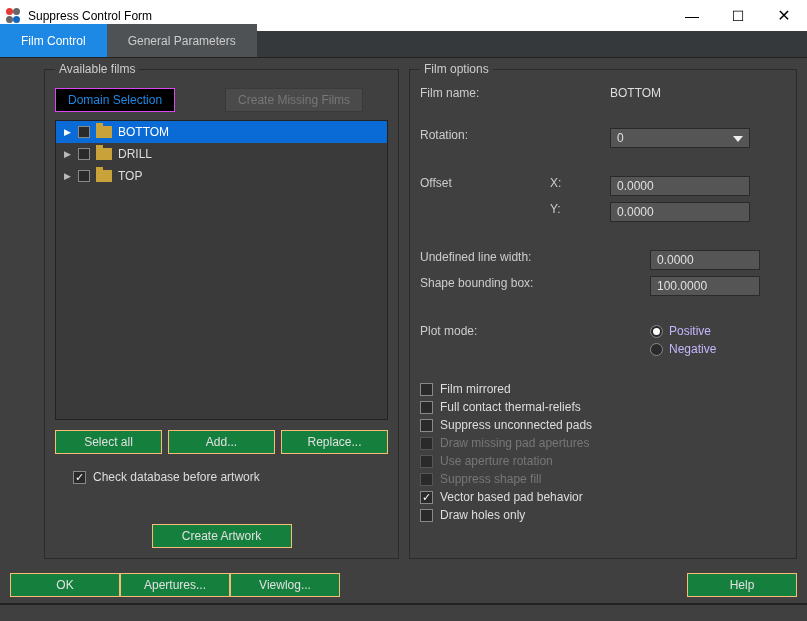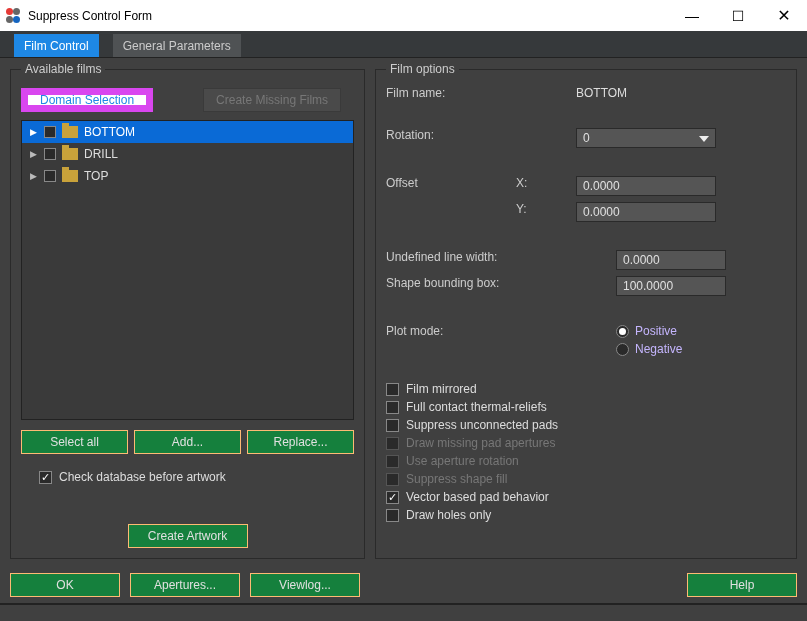--- a/index.html
+++ b/index.html
@@ -9,30 +9,30 @@
   .titlebar .app-icon { width: 16px; height: 16px; margin-right: 6px; display: flex; flex-wrap: wrap; }
   .titlebar .app-icon span { width: 7px; height: 7px; border-radius: 50%; }
   .ic-r { background: #e53935; }
   .ic-b { background: #1565c0; }
   .ic-g { background: #666; }
   .titlebar .title { font-size: 12px; color: #000; flex: 1; }
   .winbtn { width: 46px; height: 31px; display: flex; align-items: center; justify-content: center; font-size: 14px; }
   .winbtn.close { font-size: 16px; }
   .client { flex: 1; background: #404040; display: flex; flex-direction: column; }
   .tabs { height: 27px; background: #36393b; border-bottom: 1px solid #222; display: flex; align-items: flex-end; padding-top: 4px; }
-  .tab { height: 23px; padding: 0 10px; font-size: 12px; color: #ccc; display: flex; align-items: center; cursor: pointer; background: #4f5254; margin-left: 14px; }
+  .tab { height: 33px; padding: 0 21px; font-size: 12px; color: #ccc; display: flex; align-items: center; cursor: pointer; background: #4f5254; margin-left: 0; }
   .tab.active { background: #1e88e5; color: #fff; }
-  .body { flex: 1; display: flex; padding: 4px 10px 8px 10px; gap: 10px; }
+  .body { flex: 1; display: flex; padding: 4px 10px 8px 10px; gap: 10px; margin-left: 34px; }
   fieldset { border: 1px solid #2a2a2a; padding: 10px; position: relative; }
   legend { font-size: 12px; color: #ccc; padding: 0 4px; }
   .left-pane { width: 355px; display: flex; flex-direction: column; }
   .left-fieldset { flex: 1; display: flex; flex-direction: column; }
   .film-buttons-top { display: flex; gap: 50px; margin-bottom: 8px; margin-top: 2px; }
   .btn { background: #15803d; border: 1px solid #fdba74; color: #e0e0e0; font-size: 12px; height: 24px; padding: 0 12px; display: inline-flex; align-items: center; justify-content: center; cursor: pointer; }
-  .btn.primary { background: #ffffff; border: 7px solid #d946ef; color: #1e88e5; }
+  .btn.primary { background: #000000; border: 1px solid #d946ef; color: #1e88e5; }
   .btn.disabled { background: #4a4a4a; color: #777; border: 1px solid #3a3a3a; cursor: default; }
   .film-tree { flex: 1; background: #3a3a3a; border: 1px solid #222; overflow: auto; }
   .tree-item { height: 22px; display: flex; align-items: center; font-size: 12px; color: #ddd; padding-left: 8px; gap: 6px; cursor: pointer; }
   .tree-item.selected { background: #0a6ad6; color: #fff; }
   .tree-arrow { width: 8px; font-size: 9px; color: #bbb; }
   .tree-item.selected .tree-arrow { color: #fff; }
   .tree-cb { width: 12px; height: 12px; border: 1px solid #888; background: #2a2a2a; display: inline-block; }
   .tree-folder { width: 16px; height: 12px; background: #c9a23a; display: inline-block; position: relative; }
   .tree-folder::before { content: ""; position: absolute; top: -3px; left: 0; width: 7px; height: 3px; background: #c9a23a; }
   .film-row3 { display: flex; gap: 6px; margin-top: 10px; }
@@ -55,21 +55,21 @@
   .spin-group .num-input { width: 100px; }
   .spin-btns { display: flex; }
   .spin-btns .sbtn { width: 20px; height: 20px; background: #555; border: 1px solid #2a2a2a; display: flex; align-items: center; justify-content: center; cursor: pointer; }
   .section-gap { height: 22px; }
   .radio-row { display: flex; align-items: center; gap: 6px; font-size: 12px; color: #c4b5fd; margin-bottom: 4px; }
   .radio { width: 13px; height: 13px; border: 1px solid #888; border-radius: 50%; background: #2a2a2a; display: inline-flex; align-items: center; justify-content: center; }
   .radio.checked::after { content: ""; width: 7px; height: 7px; border-radius: 50%; background: #fff; }
   .check-list .cb-row { margin-top: 4px; padding-left: 0; }
   .cb-disabled { color: #777; }
   .cb-disabled .checkbox { border-color: #555; }
-  .bottom-bar { height: 36px; display: flex; align-items: center; padding: 0 10px; background: #404040; gap: 10px; }
+  .bottom-bar { height: 36px; display: flex; align-items: center; padding: 0 10px; background: #404040; }
   .bottom-bar .btn { width: 110px; }
   .bottom-bar .spacer { flex: 1; }
   .statusbar { height: 18px; background: #404040; border-top: 2px solid #222; }
 </style>
 </head>
 <body>
 
 <div class="window">
   <div class="titlebar">
     <div class="app-icon">
@@ -127,21 +127,21 @@
             <div class="btn">Add...</div>
             <div class="btn">Replace...</div>
           </div>
 
           <div class="cb-row">
             <span class="checkbox checked"></span>
             <span>Check database before artwork</span>
           </div>
 
           <div class="create-row">
-            <div class="btn" style="width:120px">Create Artwork</div>
+            <div class="btn" style="width:140px">Create Artwork</div>
           </div>
         </fieldset>
       </div>
 
       <div class="right-pane">
         <fieldset class="right-fieldset">
           <legend>Film options</legend>
 
           <div class="opt-row">
             <span class="opt-label">Film name:</span>

